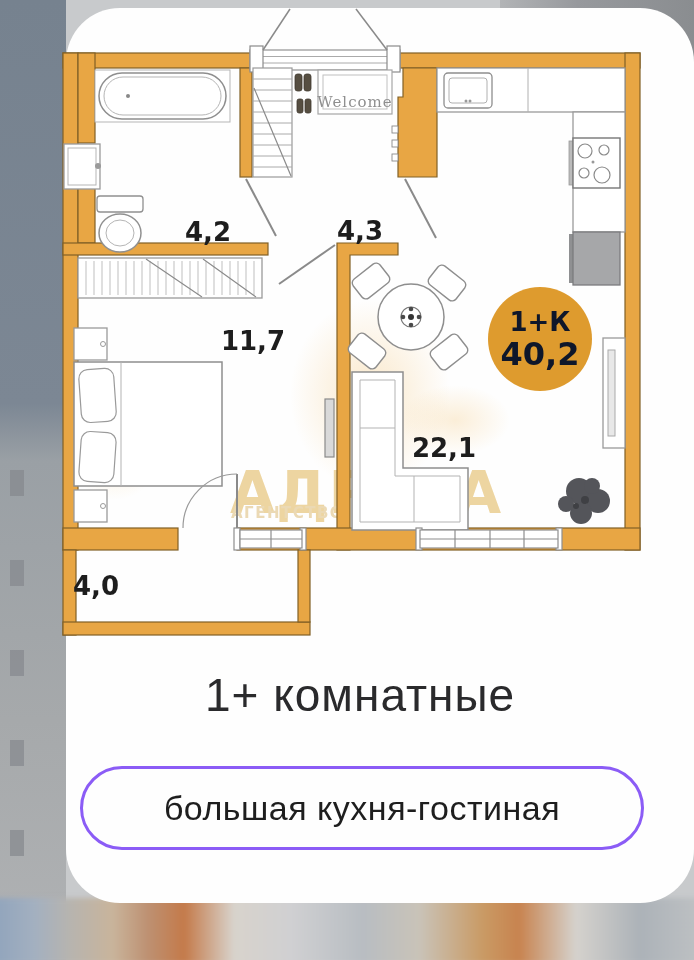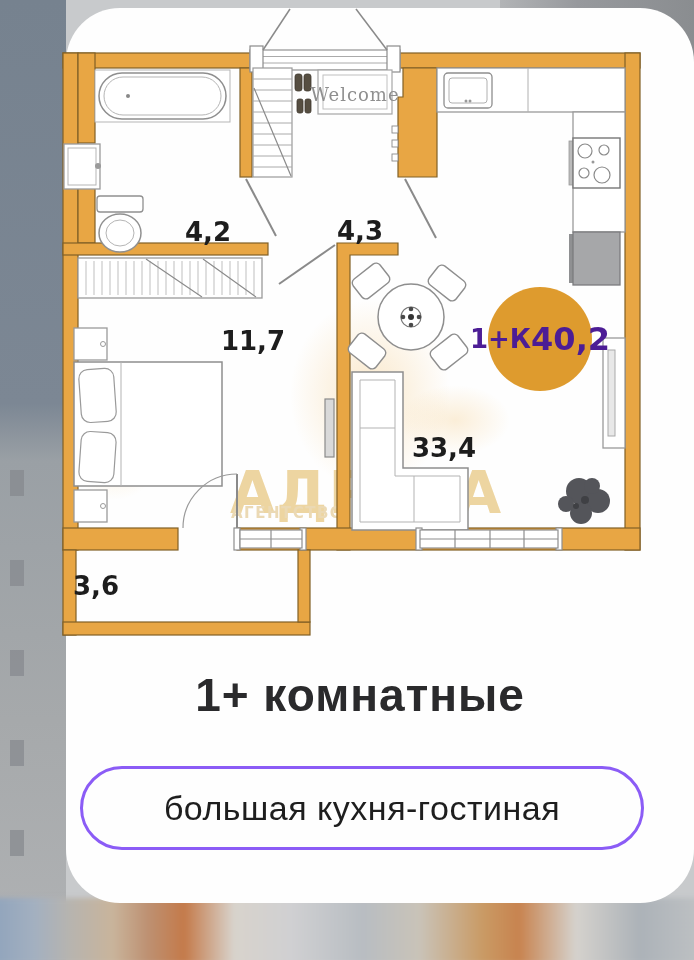--- a/index.html
+++ b/index.html
@@ -25,28 +25,28 @@
     font-size:58px;line-height:1;color:#edd5a1;letter-spacing:1px;white-space:nowrap;}
   .wm-sub{left:231px;top:504px;font-family:"DejaVu Sans",sans-serif;font-weight:700;
     font-size:15px;color:#ebd9b4;letter-spacing:1.5px;white-space:nowrap;}
 
   svg.plan{left:0;top:0;}
 
   
   .room-label{font-family:"DejaVu Sans",sans-serif;font-weight:700;font-size:26px;
     color:#1d1d1d;transform:translate(-50%,-50%);white-space:nowrap;margin-top:16px;}
   .badge{left:488px;top:287px;width:104px;height:104px;border-radius:50%;background:#de9b2e;
-    display:flex;flex-direction:row;align-items:center;justify-content:center;
-    color:#4c1d95;font-family:"DejaVu Sans",sans-serif;font-weight:700;}
+    display:flex;flex-direction:column;align-items:center;justify-content:center;
+    color:#0f172a;font-family:"DejaVu Sans",sans-serif;font-weight:700;}
   .badge .l1{font-size:26px;line-height:30px;}
   .badge .l2{font-size:32px;line-height:34px;}
-  .welcome{left:318px;top:70px;width:74px;height:48px;display:flex;align-items:center;
-    justify-content:center;font-family:"DejaVu Serif",serif;font-size:18px;color:#8f8f8f;
+  .welcome{left:318px;top:78px;width:74px;height:48px;display:flex;align-items:center;
+    justify-content:center;font-family:"DejaVu Serif",serif;font-size:15px;color:#8f8f8f;
     letter-spacing:1px;}
-  .heading{left:30px;top:668px;width:660px;text-align:center;font-size:46px;font-weight:700;
+  .heading{left:30px;top:668px;width:660px;text-align:center;font-size:46px;font-weight:400;
     color:#2a2a2c;letter-spacing:1px;}
   .pill{left:80px;top:766px;width:558px;height:78px;border:3px solid #8b5cf6;border-radius:42px;
     display:flex;align-items:center;justify-content:center;font-size:34px;font-weight:500;
     color:#1e1e1e;letter-spacing:.5px;background:transparent;}
 </style>
 </head>
 <body>
 
 <div class="abs bg-left">
   <div class="dash" style="top:470px"></div>
@@ -274,22 +274,22 @@
     <line x1="237" y1="474" x2="237" y2="528" stroke="#8a8a8a" stroke-width="2"></line>
     <path d="M237,474 A54,54 0 0 0 183,528" stroke="#9a9a9a" stroke-width="1.2"></path>
   </g>
 </svg>
 
 <div class="abs welcome">Welcome</div>
 
 <div class="abs room-label" style="left:208px;top:216px">4,2</div>
 <div class="abs room-label" style="left:360px;top:215px">4,3</div>
 <div class="abs room-label" style="left:253px;top:325px">11,7</div>
-<div class="abs room-label" style="left:444px;top:432px">33,4</div>
-<div class="abs room-label" style="left:96px;top:570px">3,6</div>
+<div class="abs room-label" style="left:444px;top:432px">22,1</div>
+<div class="abs room-label" style="left:96px;top:570px">4,0</div>
 
 <div class="abs badge">
   <div class="l1">1+К</div>
   <div class="l2">40,2</div>
 </div>
 
 <div class="abs heading">1+ комнатные</div>
 <div class="abs pill">
   <span>большая кухня-гостиная</span>
 </div>

